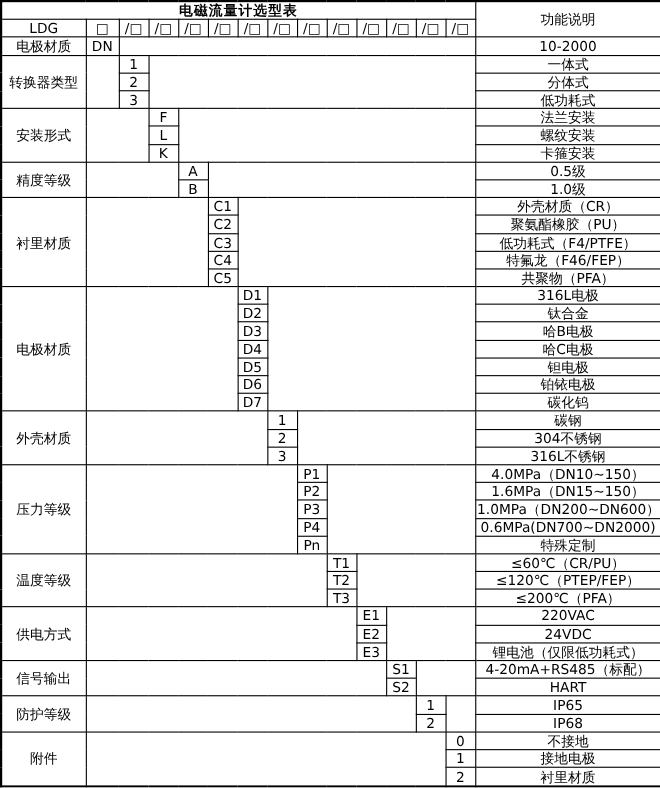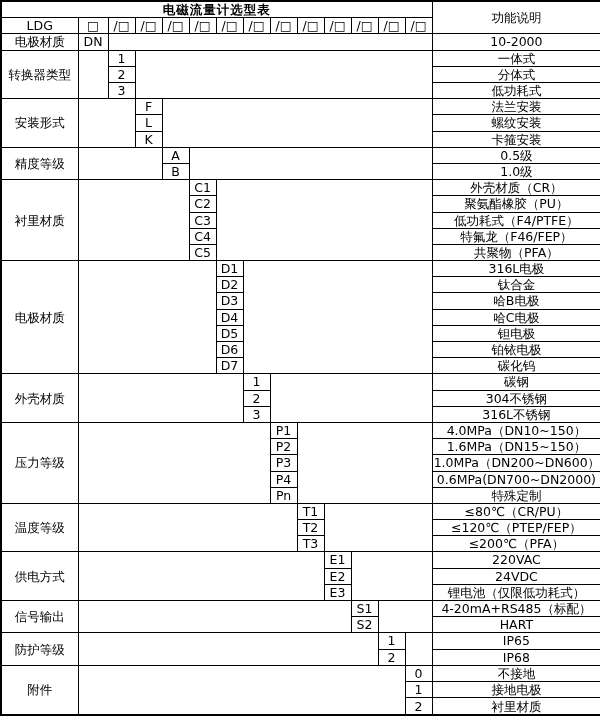--- a/index.html
+++ b/index.html
@@ -208,21 +208,21 @@
       </tr>
       <tr>
         <td class="code">Pn</td>
         <td class="desc">特殊定制</td>
       </tr>
       <tr>
         <td rowspan="3" class="lbl">温度等级</td>
         <td rowspan="3" colspan="8"></td>
         <td class="code">T1</td>
         <td rowspan="3" colspan="4"></td>
-        <td class="desc">≤80℃（CR/PU）</td>
+        <td class="desc">≤60℃（CR/PU）</td>
       </tr>
       <tr>
         <td class="code">T2</td>
         <td class="desc">≤120℃（PTEP/FEP）</td>
       </tr>
       <tr>
         <td class="code">T3</td>
         <td class="desc">≤200℃（PFA）</td>
       </tr>
       <tr>

